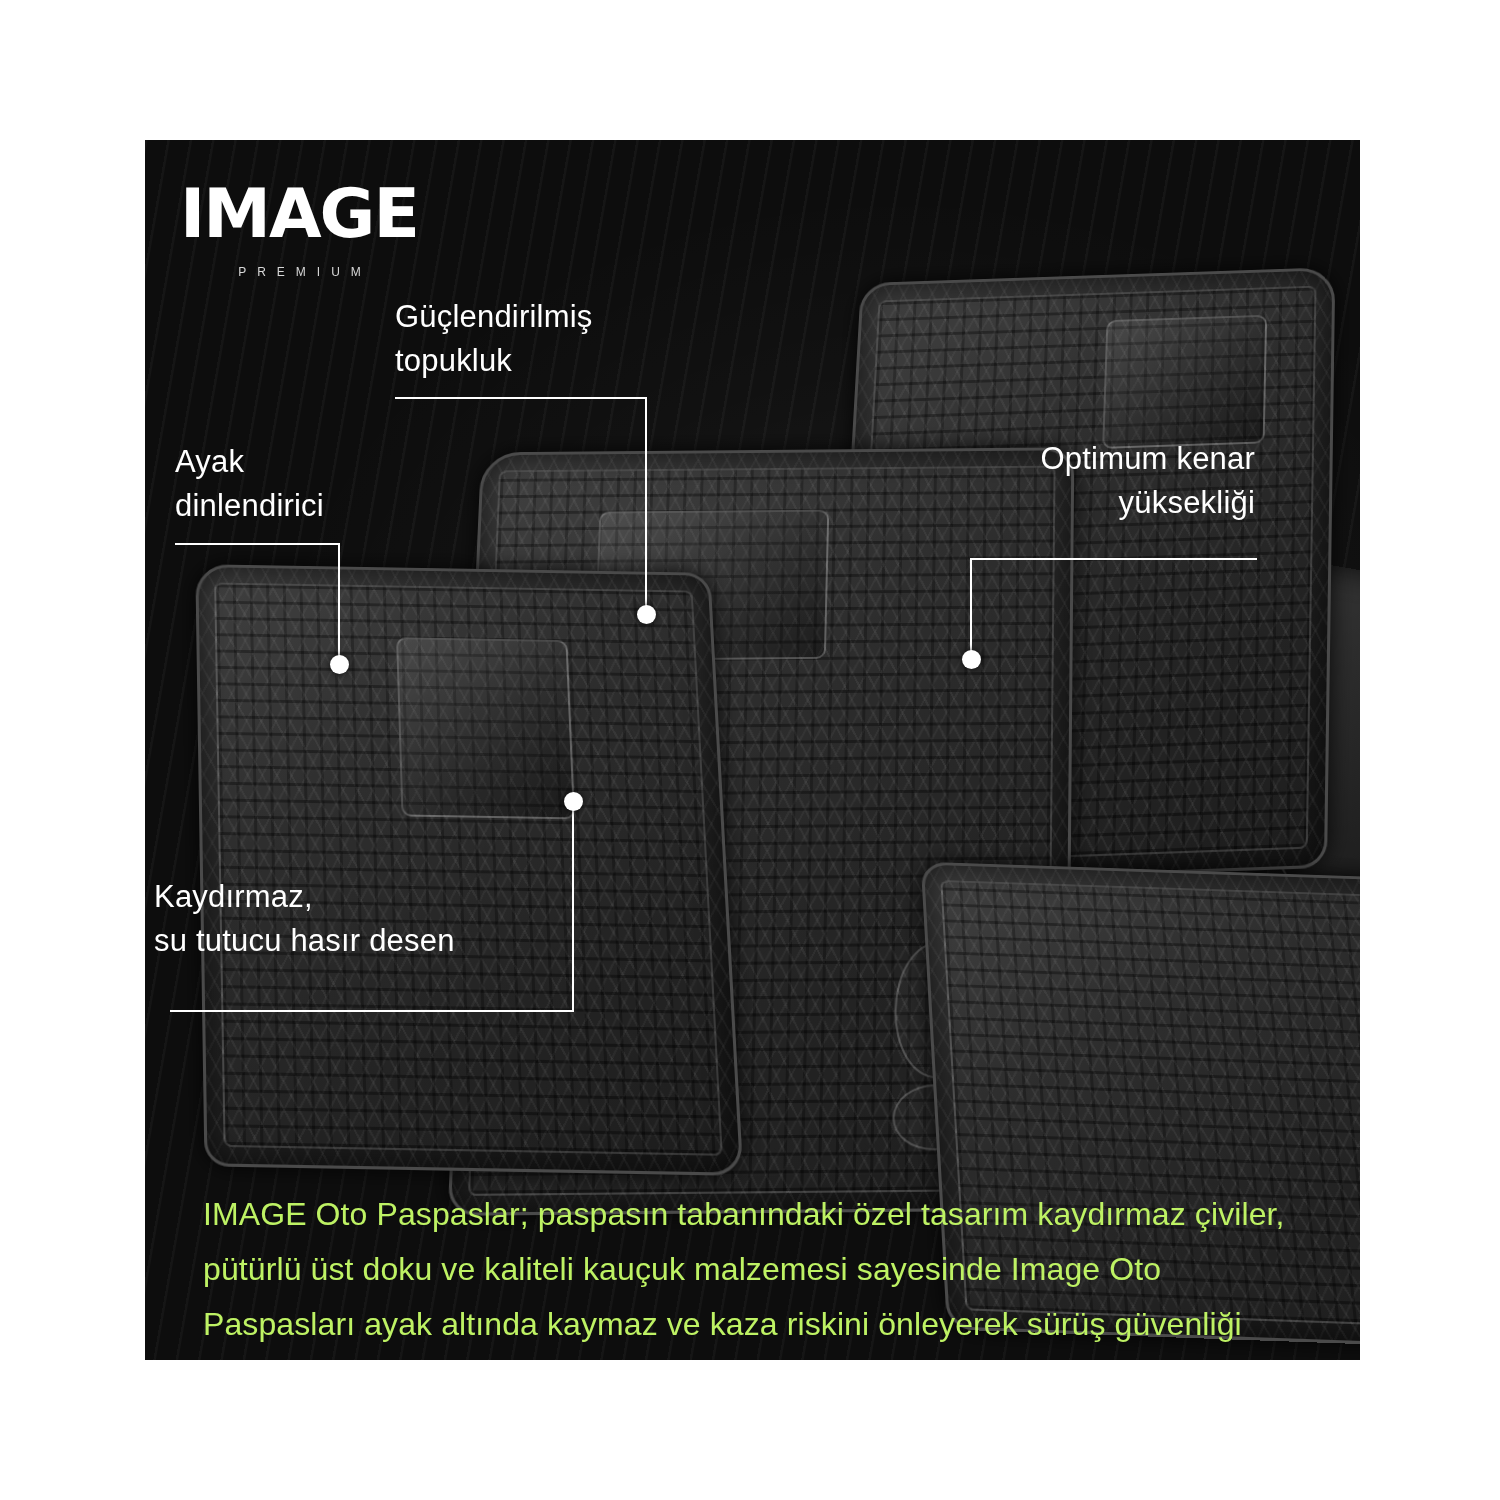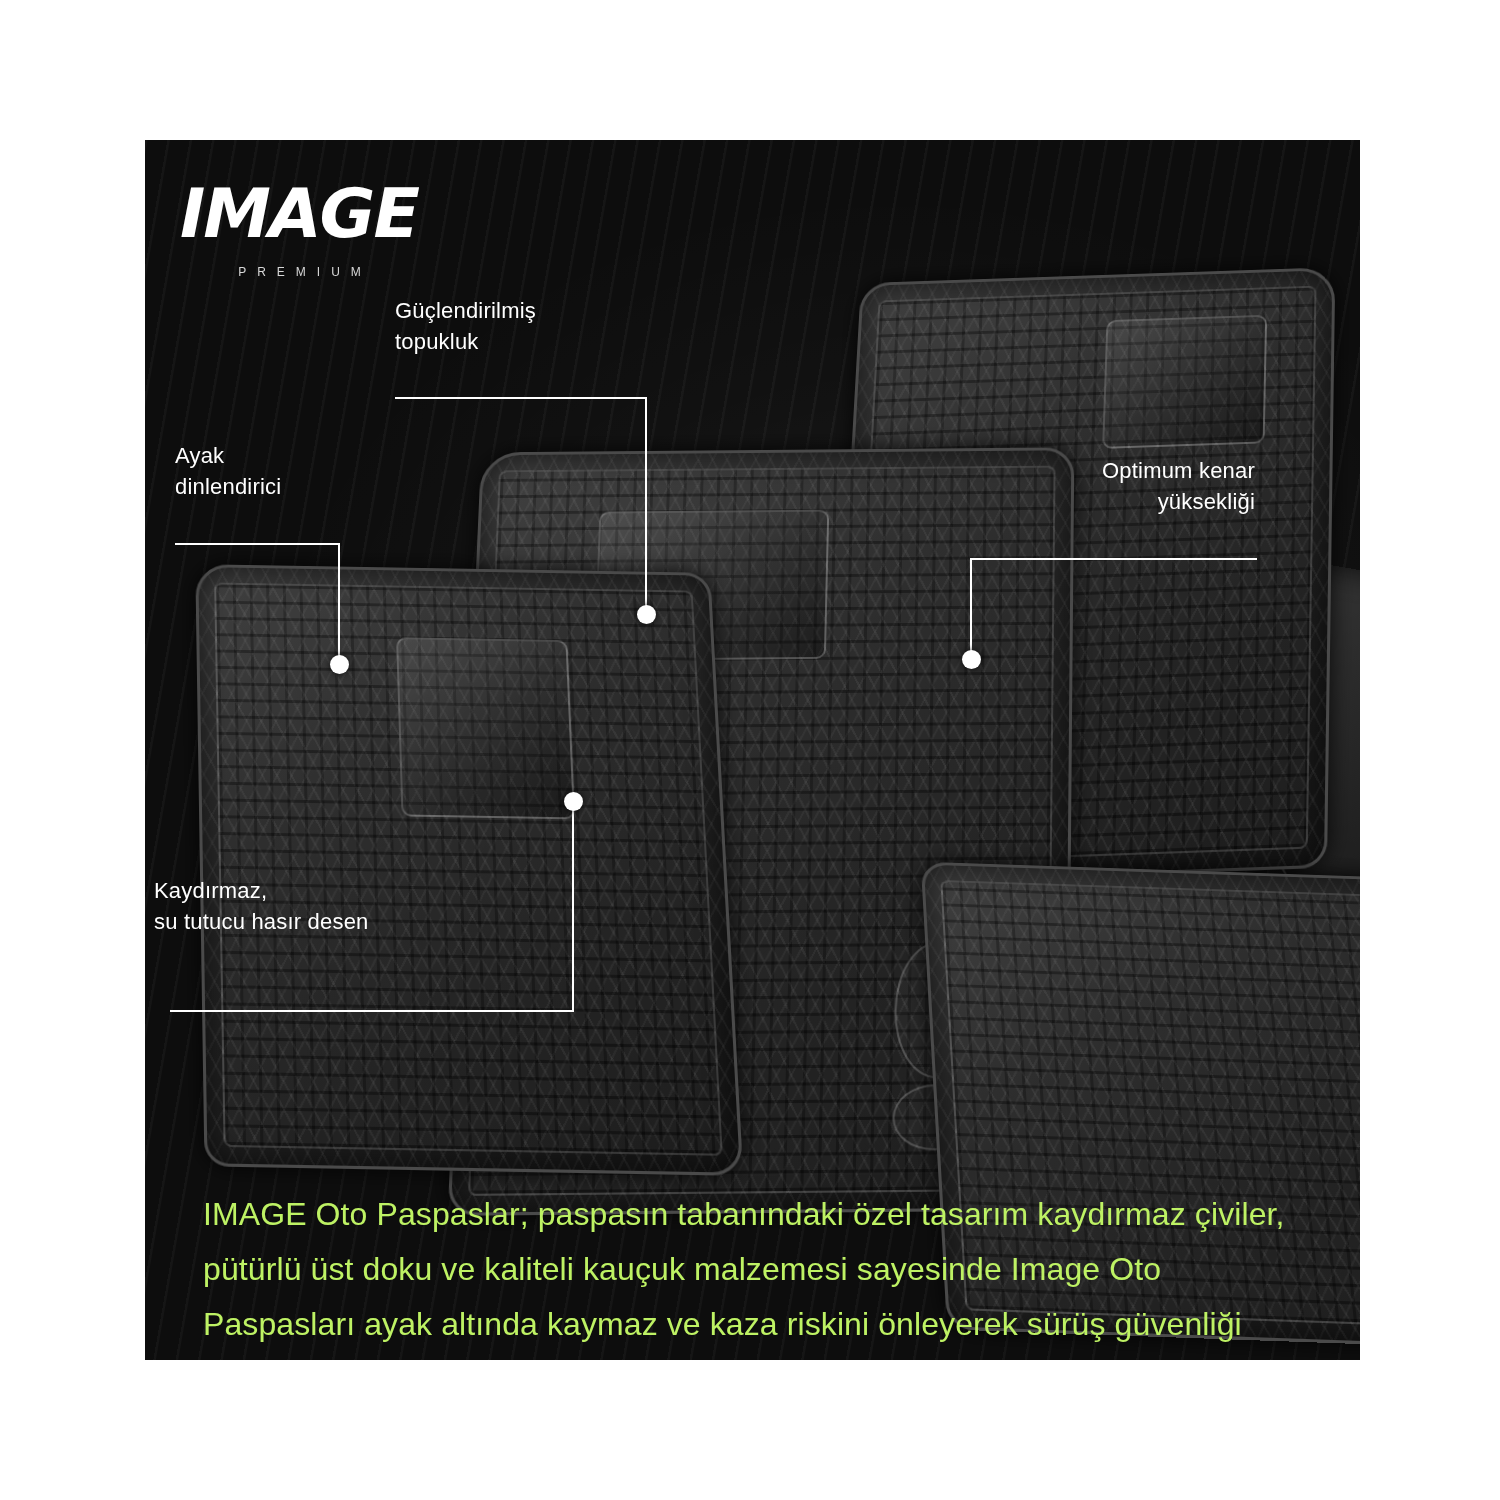--- a/index.html
+++ b/index.html
@@ -47,21 +47,20 @@
   .logo {
     position: absolute;
     left: 35px;
     top: 40px;
     width: 290px;
     height: 100px;
   }
   .logo-word {
     font-family: "DejaVu Sans", sans-serif;
     font-weight: bold;
-    font-style: italic;
     font-size: 68px;
     letter-spacing: -2px;
     color: #ffffff;
     line-height: 1;
     white-space: nowrap;
   }
   .logo-sub {
     margin-top: 17px;
     font-family: "Liberation Sans", sans-serif;
     font-size: 12px;
@@ -158,21 +157,21 @@
     border-left: 3px solid #4a4a4a;
     border-radius: 18px 6px 6px 26px;
     transform: perspective(1200px) rotateX(8deg) skewY(10deg);
     box-shadow: inset 0 0 30px rgba(0,0,0,0.8);
   }
 
   
   .callout-label {
     position: absolute;
     color: #ffffff;
-    font-size: 22px;
+    font-size: 31px;
     line-height: 1.42;
     letter-spacing: 0.2px;
     white-space: pre-line;
   }
   .leader {
     position: absolute;
     pointer-events: none;
   }
   .dot {
     position: absolute;
@@ -253,21 +252,21 @@
     </div>
 
     <div class="callout-label" style="left:30px; top:300px; width:300px;">Ayak
 dinlendirici</div>
     <div class="leader">
       <div class="hline" style="left:30px; top:403px; width:165px;"></div>
       <div class="vline" style="left:193px; top:403px; height:120px;"></div>
       <div class="dot" style="left:185px; top:515px;"></div>
     </div>
 
-    <div class="callout-label" style="left:790px; top:315px; width:320px; text-align:right;">Optimum kenar
+    <div class="callout-label" style="left:790px; top:297px; width:320px; text-align:right;">Optimum kenar
 yüksekliği</div>
     <div class="leader">
       <div class="hline" style="left:825px; top:418px; width:287px;"></div>
       <div class="vline" style="left:825px; top:418px; height:98px;"></div>
       <div class="dot" style="left:817px; top:510px;"></div>
     </div>
 
     <div class="callout-label" style="left:9px; top:735px; width:480px;">Kaydırmaz,
 su tutucu hasır desen</div>
     <div class="leader">

